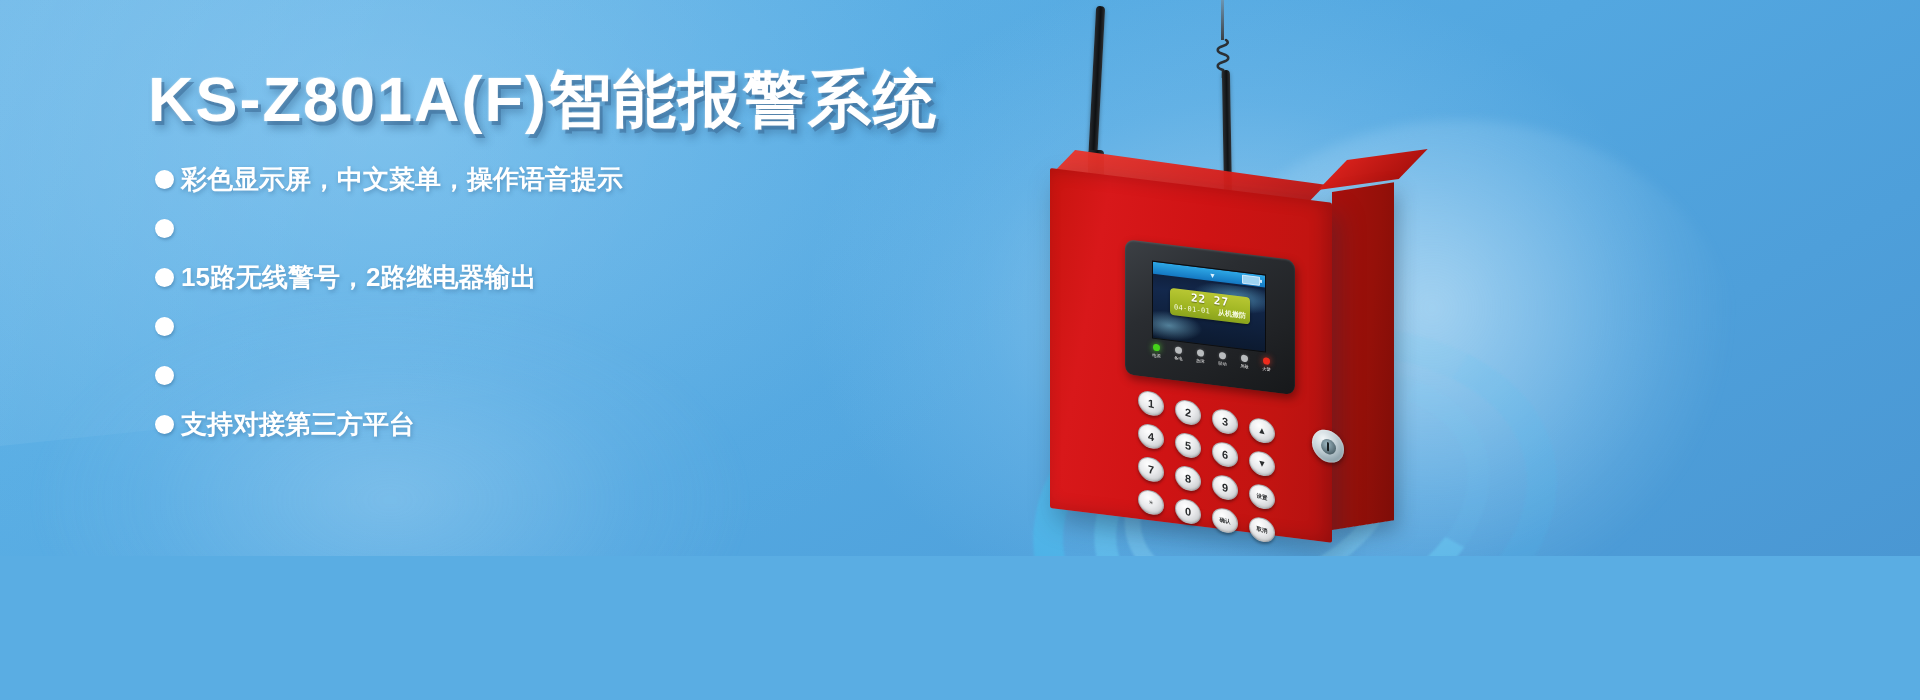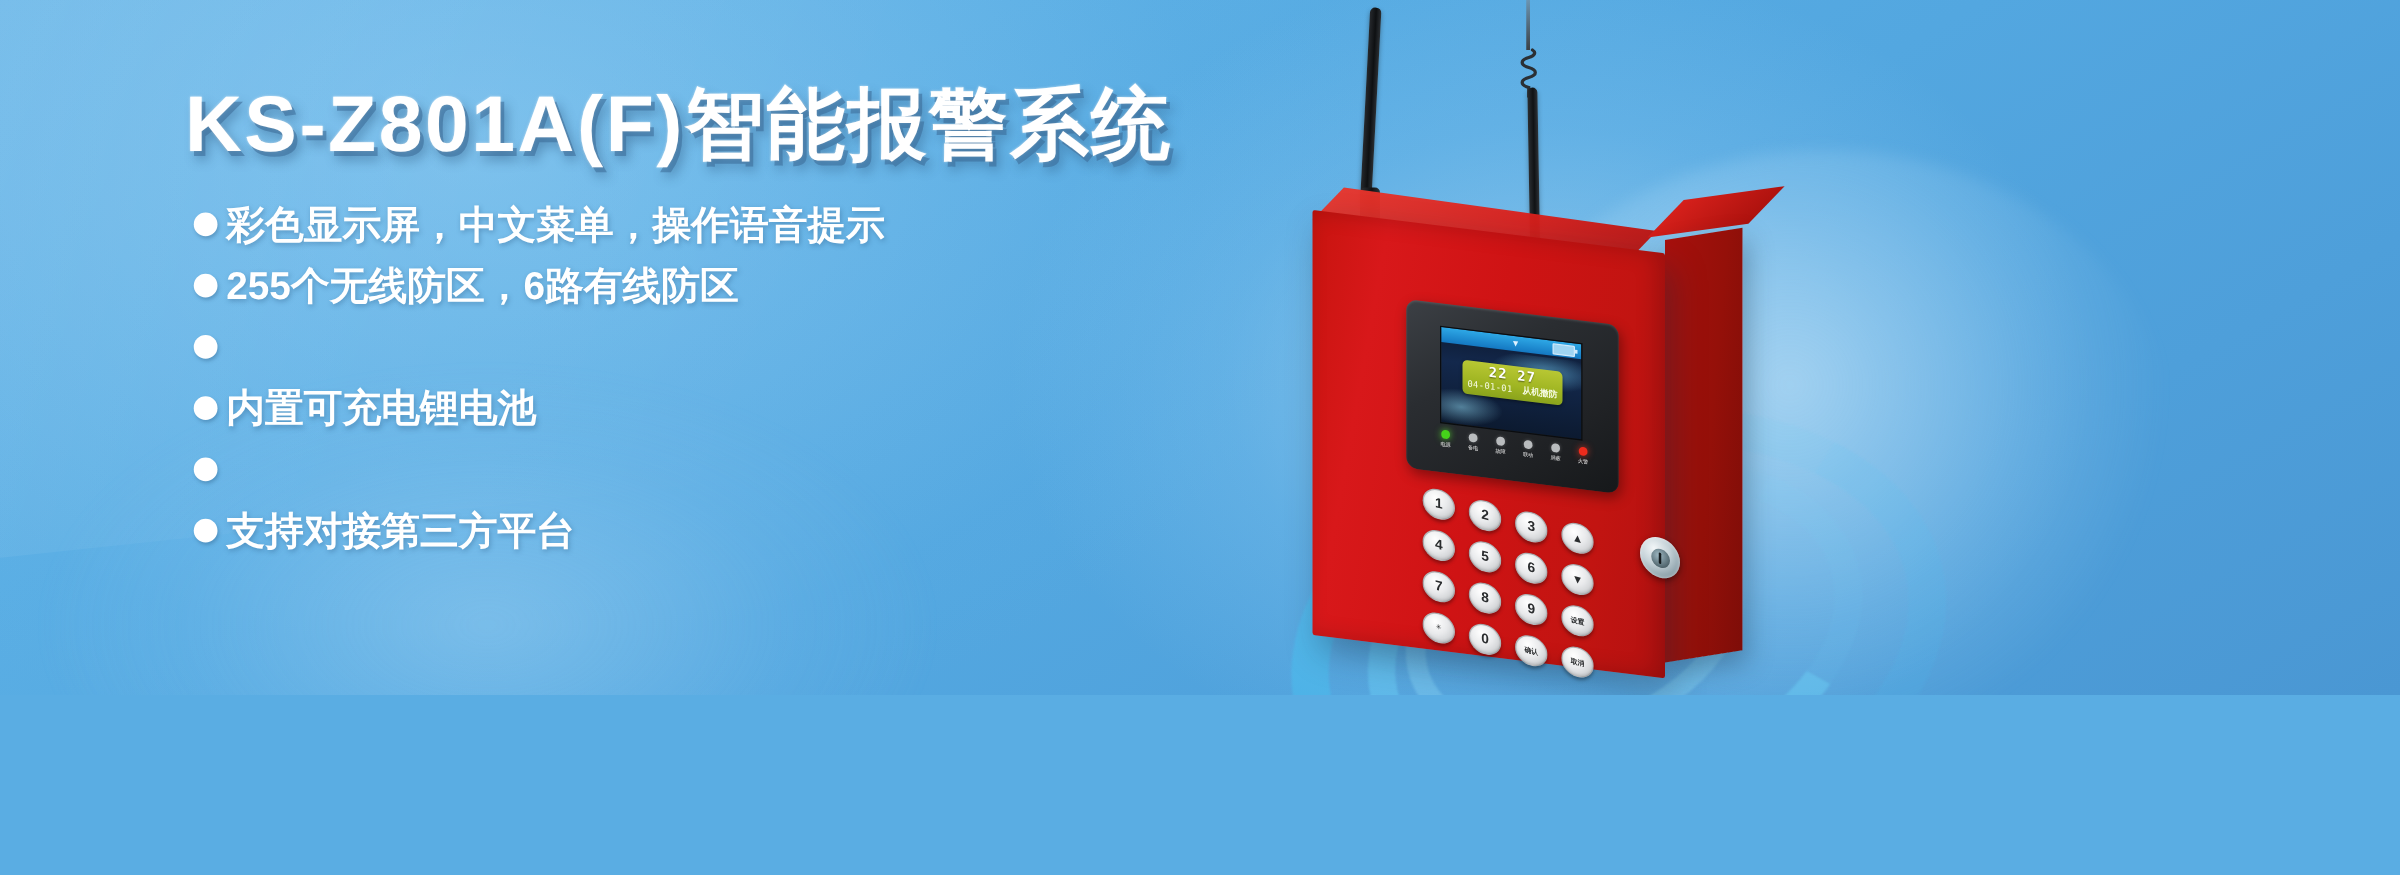--- a/index.html
+++ b/index.html
@@ -74,21 +74,21 @@
     display:flex;align-items:center;
     height:48px;margin-bottom:1px;
     white-space:nowrap;
   }
   .bullet-dot{
     width:19px;height:19px;border-radius:50%;
     background:#ffffff;flex:0 0 auto;margin-right:7px;
     box-shadow:1px 2px 3px rgba(40,85,125,0.35);
   }
   .bullet-text{
-    color:#ffffff;font-size:31px;font-weight:bold;line-height:1;
+    color:#ffffff;font-size:26px;font-weight:bold;line-height:1;
     text-shadow:1px 2px 4px rgba(40,85,125,0.38);
   }
 
   
   .device{position:absolute;left:940px;top:0px;width:560px;height:700px;}
 
   
   .ant{position:absolute;background:#1d1f22;border-radius:4px;}
   .ant-left{
     left:152px;top:6px;width:9px;height:160px;
@@ -269,28 +269,27 @@
 
   <div class="title">KS-Z801A(F)智能报警系统</div>
 
   <div class="bullets">
     <div class="bullet-row">
       <span class="bullet-dot"></span>
       <span class="bullet-text">彩色显示屏，中文菜单，操作语音提示</span>
     </div>
     <div class="bullet-row">
       <span class="bullet-dot"></span>
-      <span class="bullet-text">255个无线防区，6路有线防区</span>
-    </div>
-    <div class="bullet-row">
-      <span class="bullet-dot"></span>
-    </div>
-    <div class="bullet-row">
-      <span class="bullet-dot"></span>
-      <span class="bullet-text">内置可充电锂电池</span>
+    </div>
+    <div class="bullet-row">
+      <span class="bullet-dot"></span>
+      <span class="bullet-text">15路无线警号，2路继电器输出</span>
+    </div>
+    <div class="bullet-row">
+      <span class="bullet-dot"></span>
     </div>
     <div class="bullet-row">
       <span class="bullet-dot"></span>
     </div>
     <div class="bullet-row">
       <span class="bullet-dot"></span>
       <span class="bullet-text">支持对接第三方平台</span>
     </div>
   </div>
 

